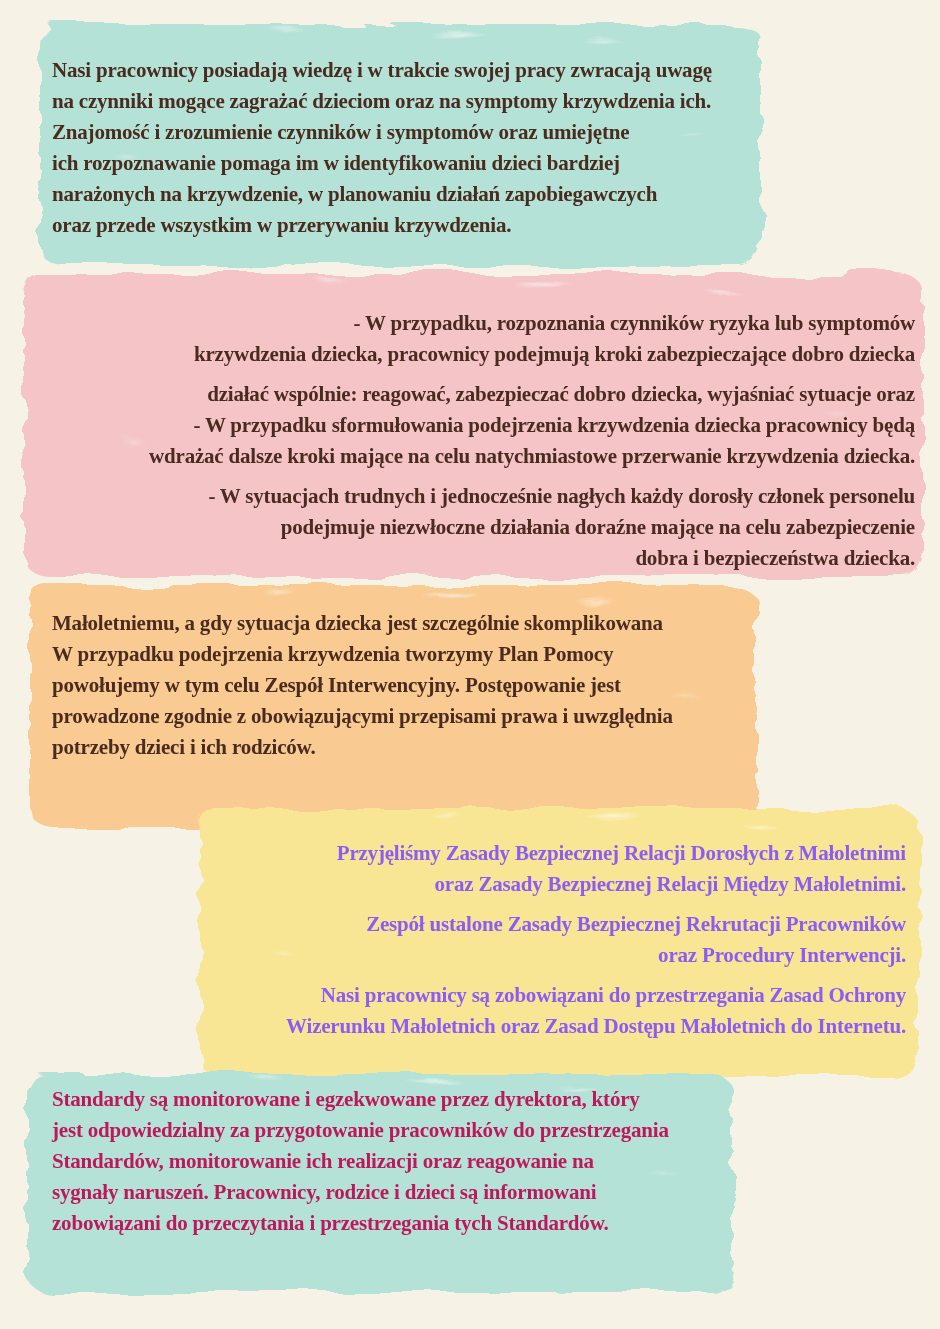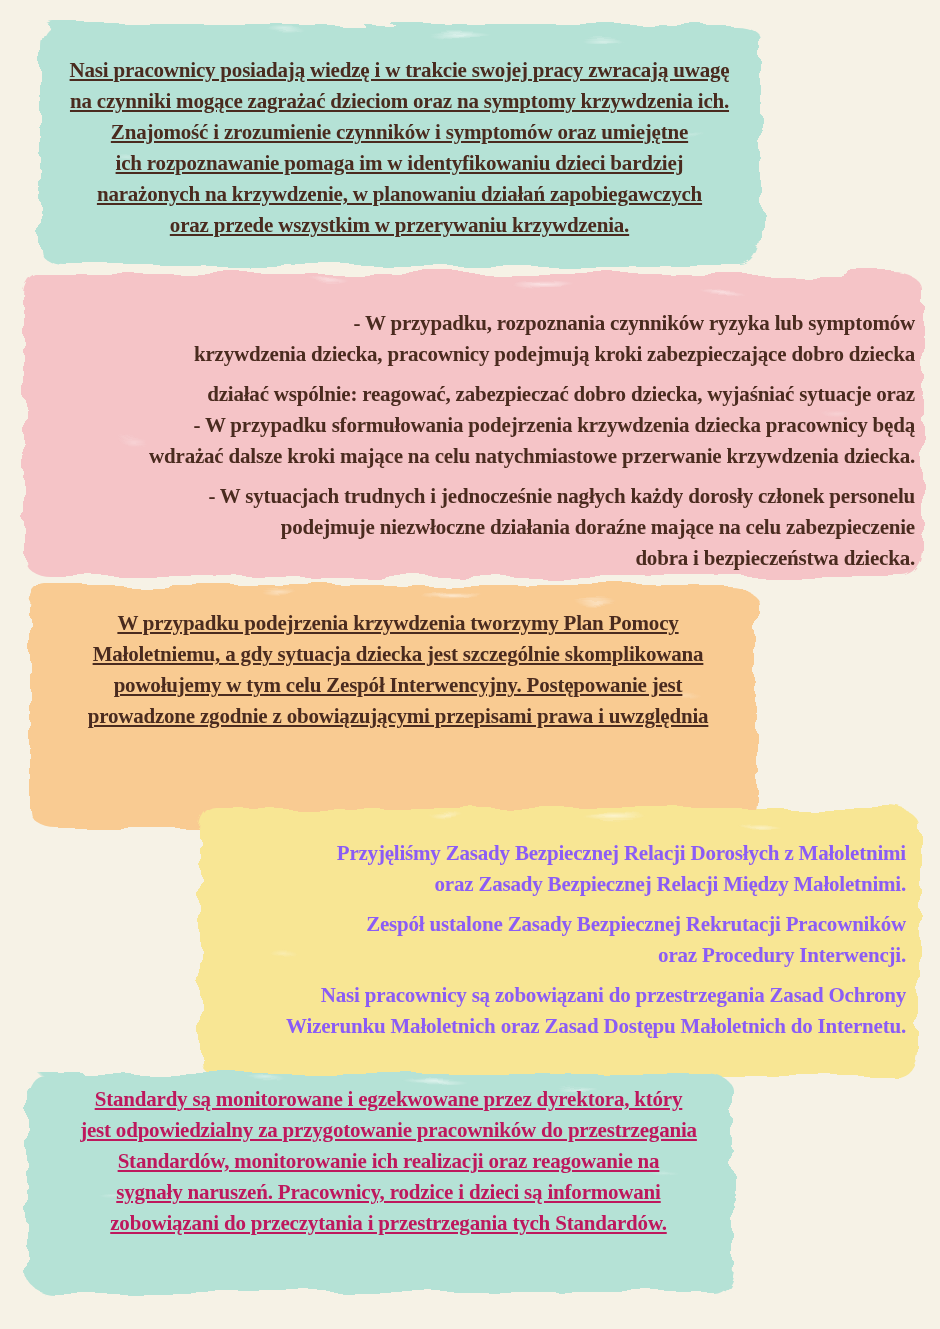--- a/index.html
+++ b/index.html
@@ -40,21 +40,21 @@
   }
   .content {
     position: relative;
     font-weight: 700;
     font-size: 21px;
     line-height: 31px;
     letter-spacing: -0.2px;
   }
   .line { white-space: nowrap; }
   .para + .para { margin-top: 9px; }
-  .align-left  { text-align: center; text-decoration: underline; }
+  .align-left  { text-align: left; }
   .align-right { text-align: right; }
 
   
   .b1 { left: 38px;  top: 22px;   width: 725px; height: 246px; z-index: 1; }
   .b1 .content { padding: 33px 16px 0 14px; }
   .b2 { left: 22px;  top: 272px;  width: 903px; height: 306px; z-index: 2; }
   .b2 .content { padding: 4px 10px 0 10px; }
   .b3 { left: 28px;  top: 583px;  width: 730px; height: 247px; z-index: 3; }
   .b3 .content { padding: 25px 14px 0 24px; }
   .b4 { left: 198px; top: 806px;  width: 722px; height: 274px; z-index: 4; }
@@ -125,24 +125,25 @@
           <div class="line">podejmuje niezwłoczne działania doraźne mające na celu zabezpieczenie</div>
           <div class="line">dobra i bezpieczeństwa dziecka.</div>
         </div>
       </div>
   </section>
 
   <section class="block b3">
     <div class="bg" style="background-color: rgb(249, 203, 146);"></div>
     <div class="content align-left" style="color: rgb(74, 43, 31);">
         <div class="para">
+          <div class="line">Małoletniemu, a gdy sytuacja dziecka  jest szczególnie skomplikowana</div>
           <div class="line">W przypadku podejrzenia krzywdzenia tworzymy Plan Pomocy</div>
-          <div class="line">Małoletniemu, a gdy sytuacja dziecka  jest szczególnie skomplikowana</div>
           <div class="line">powołujemy w tym celu Zespół Interwencyjny. Postępowanie jest</div>
           <div class="line">prowadzone zgodnie z obowiązującymi przepisami prawa i uwzględnia</div>
+          <div class="line">potrzeby dzieci i ich rodziców.</div>
         </div>
       </div>
   </section>
 
   <section class="block b4">
     <div class="bg" style="background-color: rgb(248, 230, 148);"></div>
     <div class="content align-right" style="color: #8b5cf6;">
         <div class="para">
           <div class="line">Przyjęliśmy Zasady Bezpiecznej Relacji Dorosłych z Małoletnimi</div>
           <div class="line">oraz Zasady Bezpiecznej Relacji Między Małoletnimi.</div>

